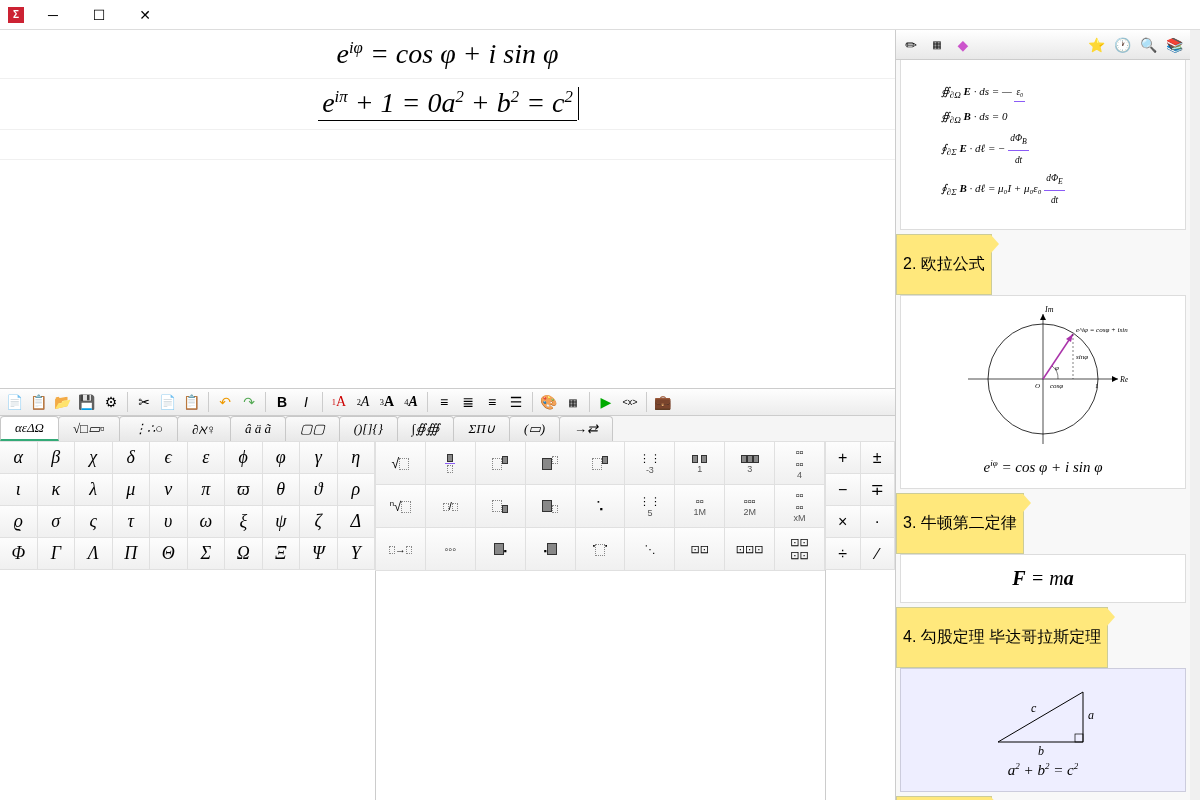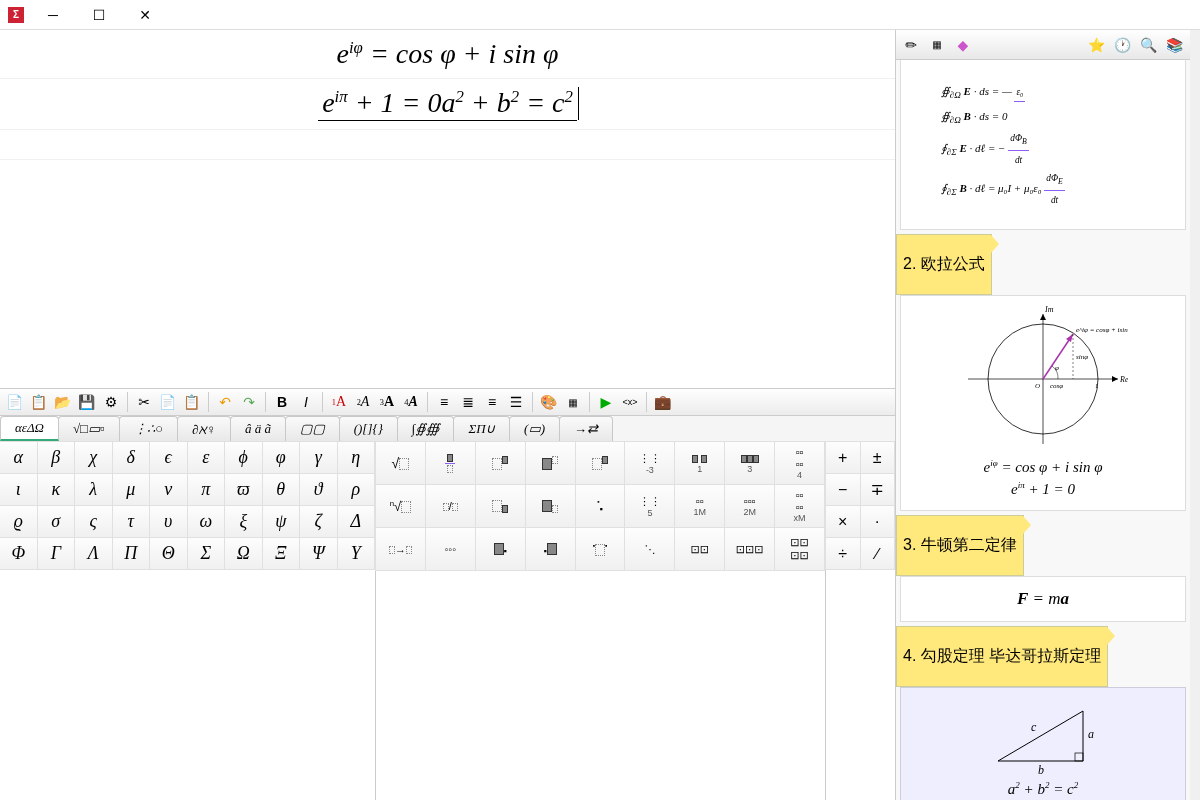--- a/index.html
+++ b/index.html
@@ -324,26 +324,25 @@
           <text x="87" y="8" font-size="8" font-style="italic">Im</text>
           <text x="162" y="78" font-size="8" font-style="italic">Re</text>
           <text x="77" y="84" font-size="7" font-style="italic">O</text>
           <text x="137" y="84" font-size="7">1</text>
           <text x="97" y="66" font-size="7" font-style="italic">φ</text>
           <text x="118" y="55" font-size="7" font-style="italic">sinφ</text>
           <text x="92" y="84" font-size="7" font-style="italic">cosφ</text>
           <text x="118" y="28" font-size="7" font-style="italic">e^iφ = cosφ + isinφ</text>
         </svg>
         <div class="formula-text">e<sup>iφ</sup> = cos φ + i sin φ</div>
-        <div class="formula-text">e<sup>iπ</sup> + 1 = 0</div>
       </div>
 
       <div class="section-label">3. 牛顿第二定律</div>
       <div class="section-body white">
-        <div class="formula-text" style="font-size:17px"><b><i>F</i></b> = m<b><i>a</i></b></div>
+        <div class="formula-text" style="font-size:20px"><b><i>F</i></b> = m<b><i>a</i></b></div>
       </div>
 
       <div class="section-label">4. 勾股定理 毕达哥拉斯定理</div>
       <div class="section-body">
         <svg width="120" height="80">
           <polygon points="15,65 100,65 100,15" fill="none" stroke="#000" stroke-width="1"></polygon>
           <rect x="92" y="57" width="8" height="8" fill="none" stroke="#000" stroke-width="0.7"></rect>
           <text x="105" y="42" font-size="12" font-style="italic">a</text>
           <text x="55" y="78" font-size="12" font-style="italic">b</text>
           <text x="48" y="35" font-size="12" font-style="italic">c</text>

